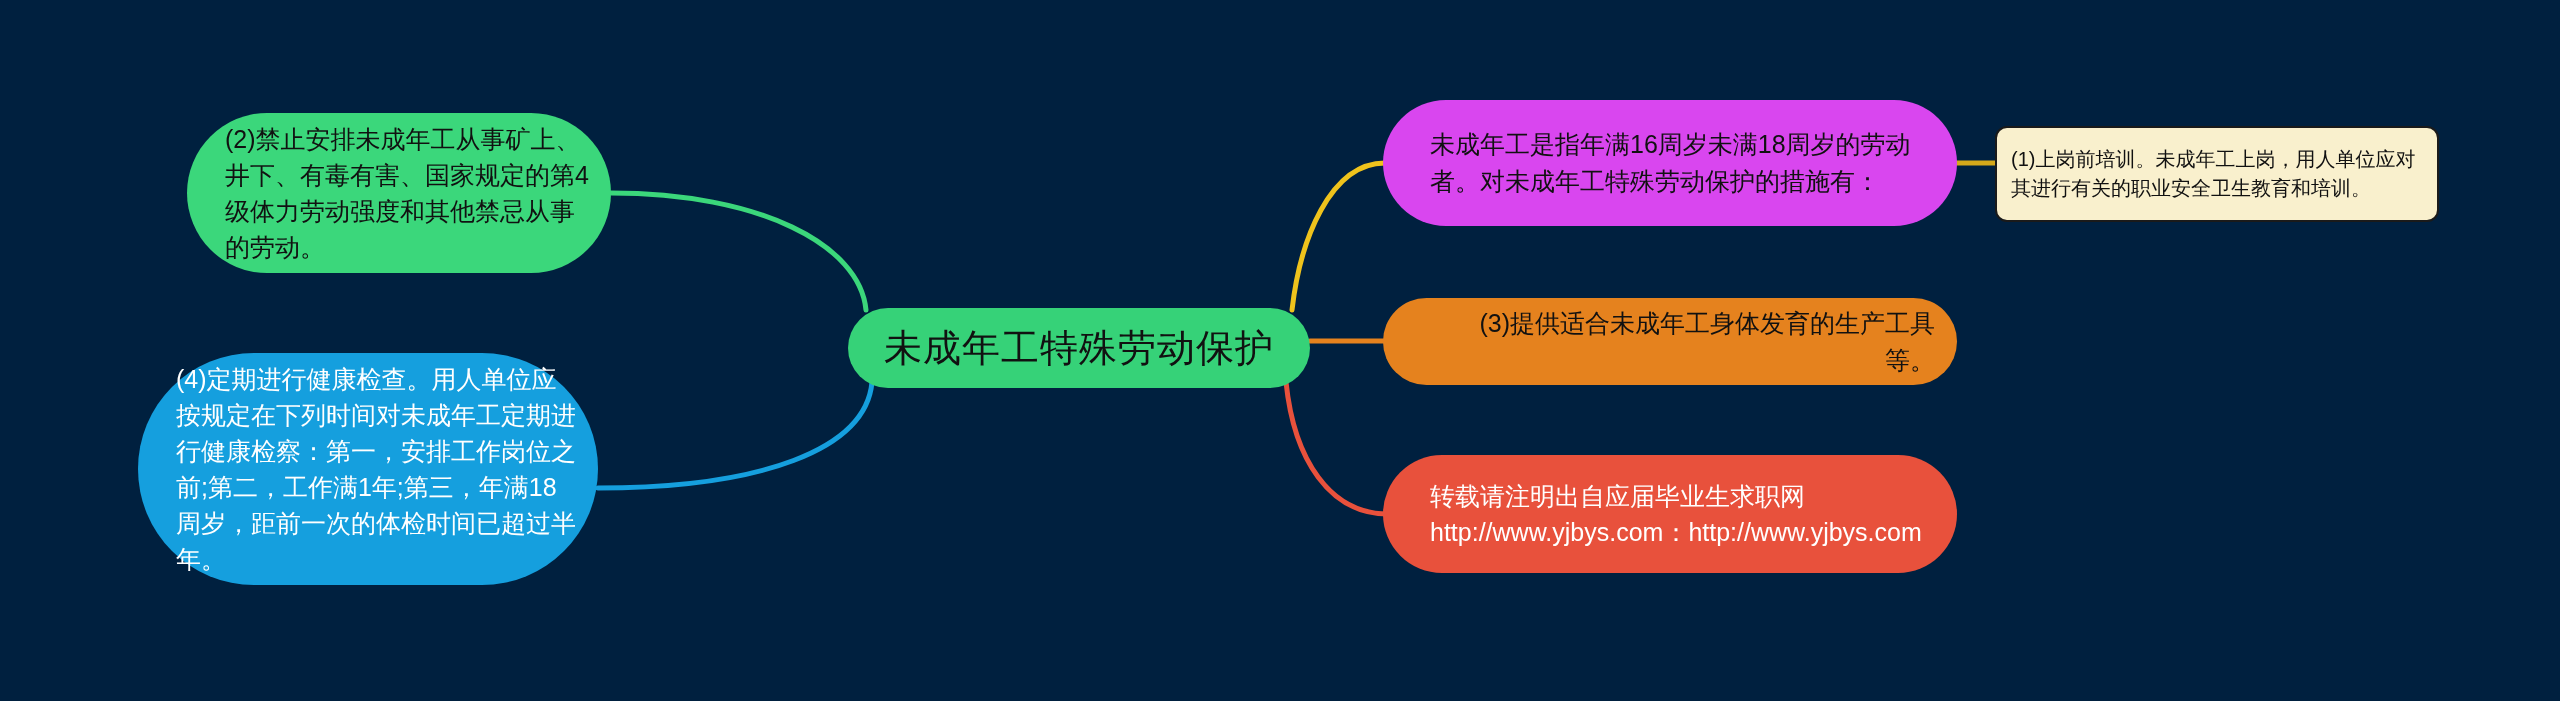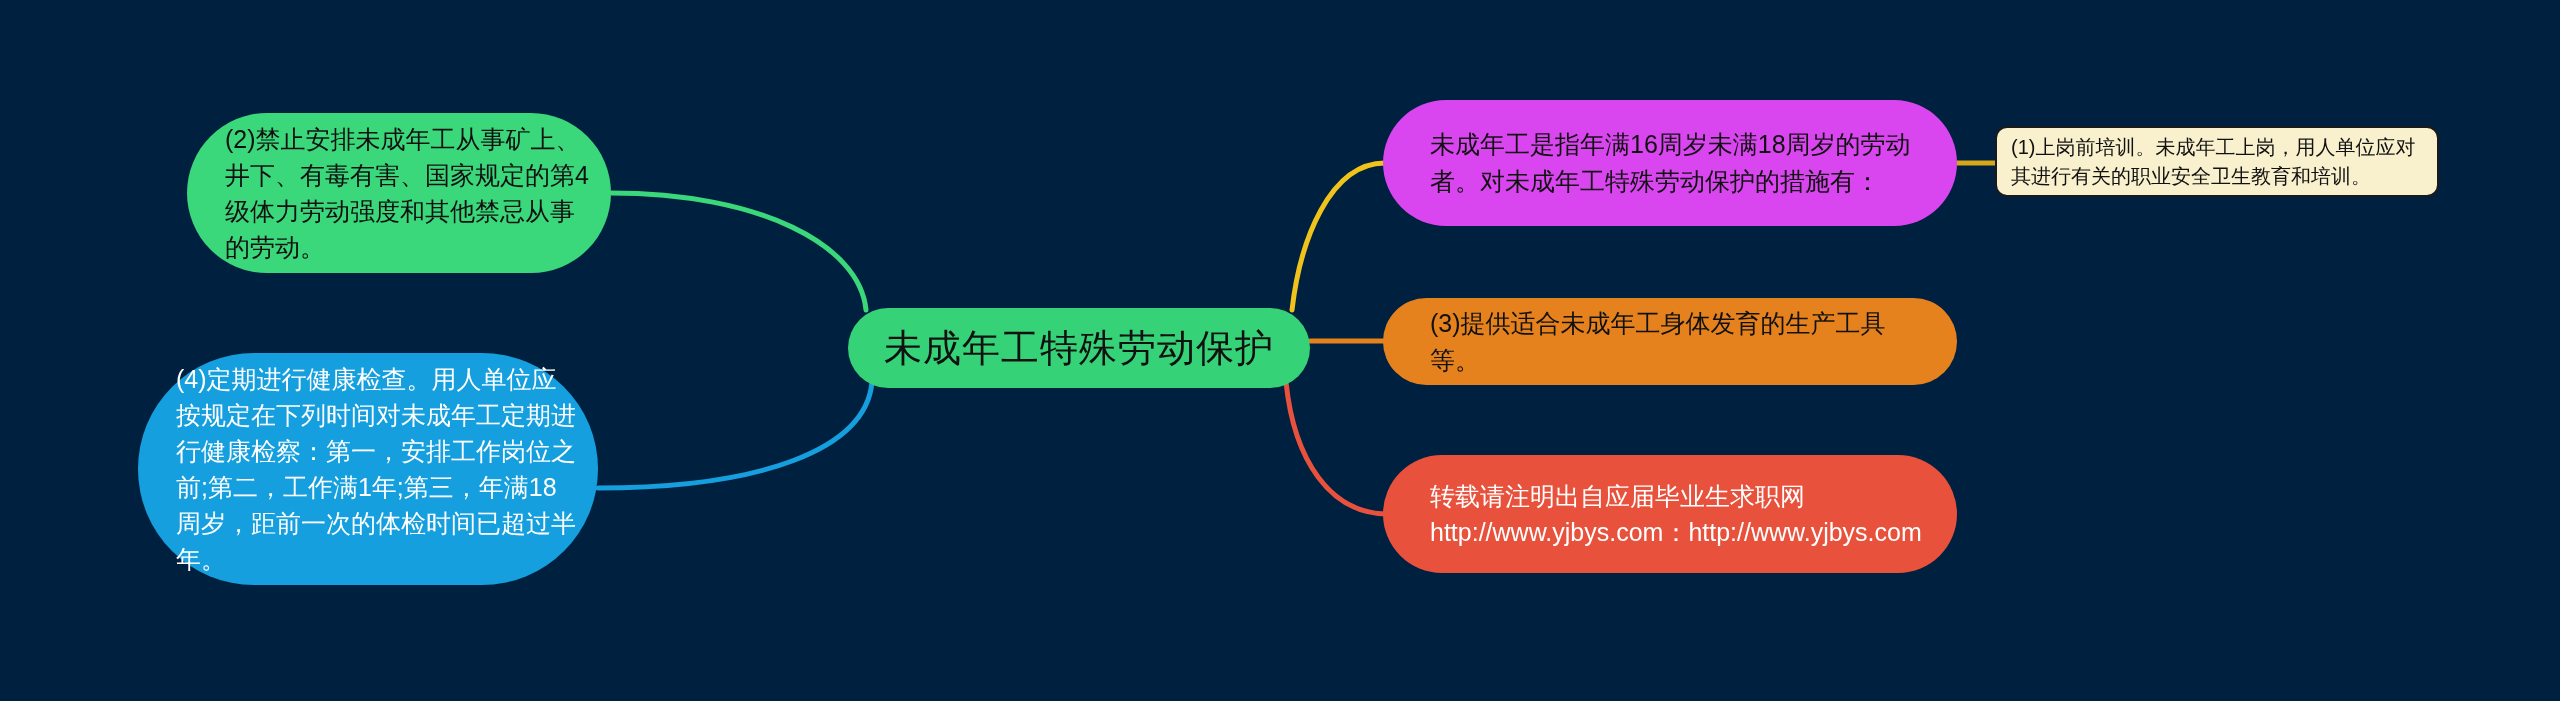--- a/index.html
+++ b/index.html
@@ -100,21 +100,21 @@
     font-size: 25px;
     line-height: 37px;
     text-align: left;
   }
 
   
   .node-cream {
     left: 1995px;
     top: 126px;
     width: 444px;
-    height: 71px;
+    height: 96px;
     background: #F9F0CD;
     border: 2px solid #1A1A1A;
     border-radius: 12px;
     padding: 0 12px 0 14px;
   }
   .node-cream .label {
     color: #111111;
     font-size: 20px;
     line-height: 29px;
     text-align: left;
@@ -126,21 +126,21 @@
     top: 298px;
     width: 574px;
     height: 87px;
     background: #E5821E;
     padding: 0 22px 0 47px;
   }
   .node-orange .label {
     color: #111111;
     font-size: 25px;
     line-height: 37px;
-    text-align: left;
+    text-align: right;
   }
 
   
   .node-red {
     left: 1383px;
     top: 455px;
     width: 574px;
     height: 118px;
     background: #E8513C;
     padding: 0 22px 0 47px;

